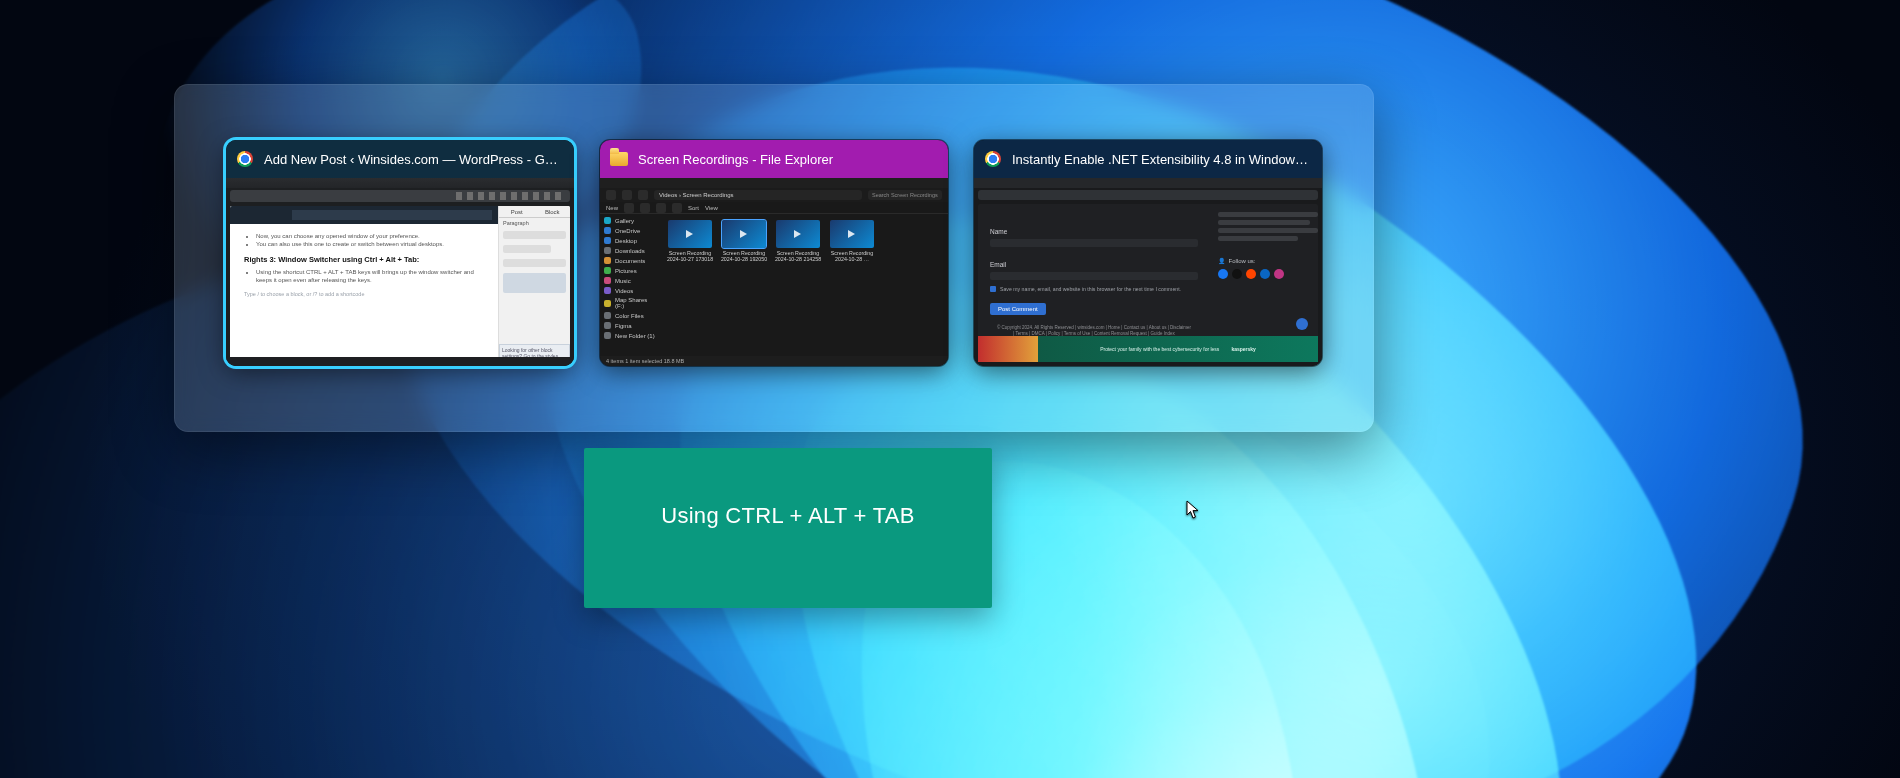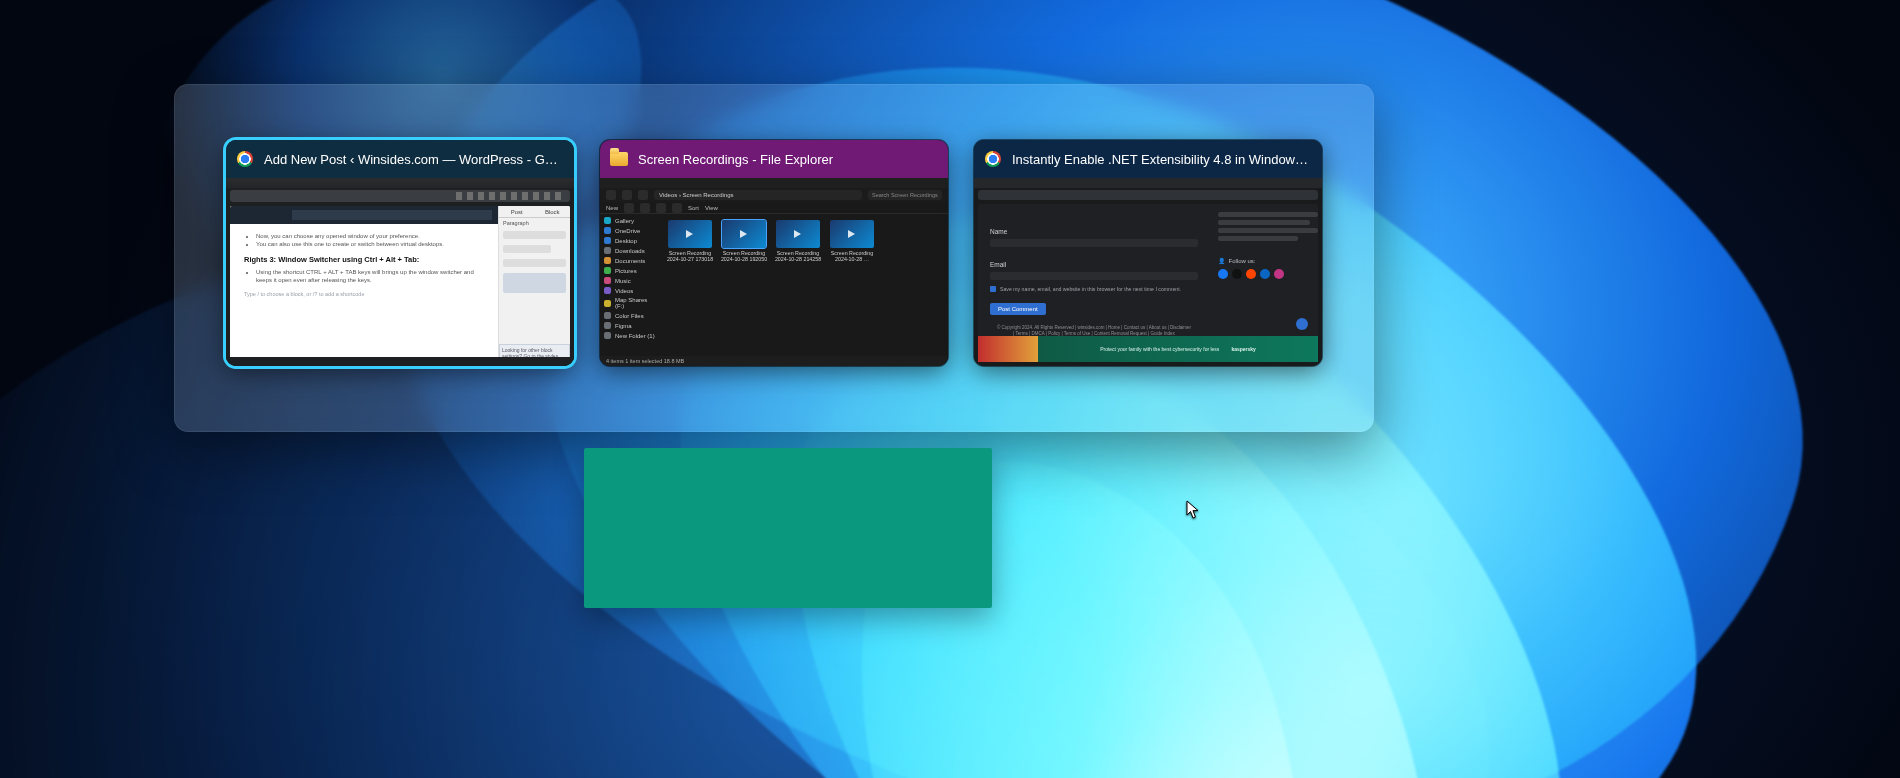--- a/index.html
+++ b/index.html
@@ -81,21 +81,21 @@
     background: linear-gradient(#ffd768, #e9a92f);
     position: relative;
   }
   .folder-icon::before {
     content: ""; position: absolute; left: 0; top: -4px; width: 9px; height: 6px;
     border-radius: 2px 2px 0 0; background: linear-gradient(#ffe38f,#f2bb46);
   }
 
   
   .bar-wp    { background: #0f2d40; }
-  .bar-exp   { background: #701a75; }
+  .bar-exp   { background: #a21caf; }
   .bar-page  { background: #0c2745; }
 
   
   .thumb-body { position: relative; width: 100%; height: 188px; }
 
   
   .wp-browser { position:absolute; inset:0; background:#1d1f21; }
   .wp-chrome-tabs { height:10px; background:linear-gradient(#2a2c2f,#232528); }
   .wp-url { height:12px; margin:2px 4px; background:#3a3d41; border-radius:3px; position:relative; }
   .wp-url::after{content:"";position:absolute;right:4px;top:2px;width:110px;height:8px;
@@ -403,19 +403,20 @@
             </div>
           </div>
         </div>
       </div>
     </div>
   </div>
 
 </div>
 
 <div class="caption">
+  <div class="line1">Using CTRL + ALT + TAB</div>
 </div>
 
 <div class="cursor">
   <svg viewBox="0 0 14 20">
       <path d="M1 1 L1 15 L4.5 11.5 L7 18 L9.4 17 L7 10.6 L12 10.6 Z" fill="#ffffff" stroke="#000" stroke-width="1"></path>
     </svg>
 </div>
 
 </body></html>

